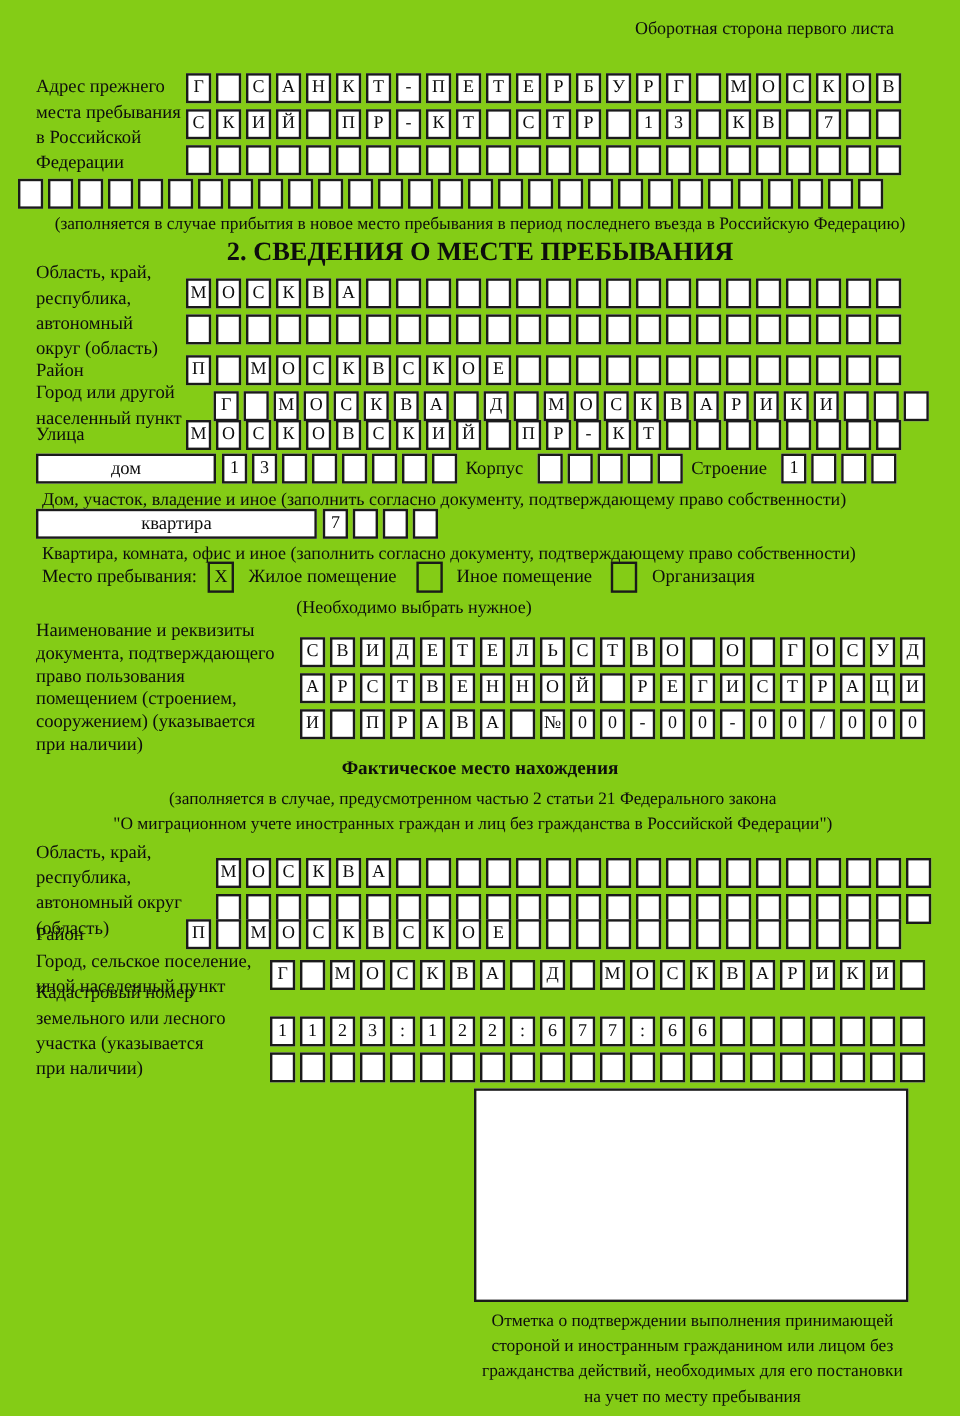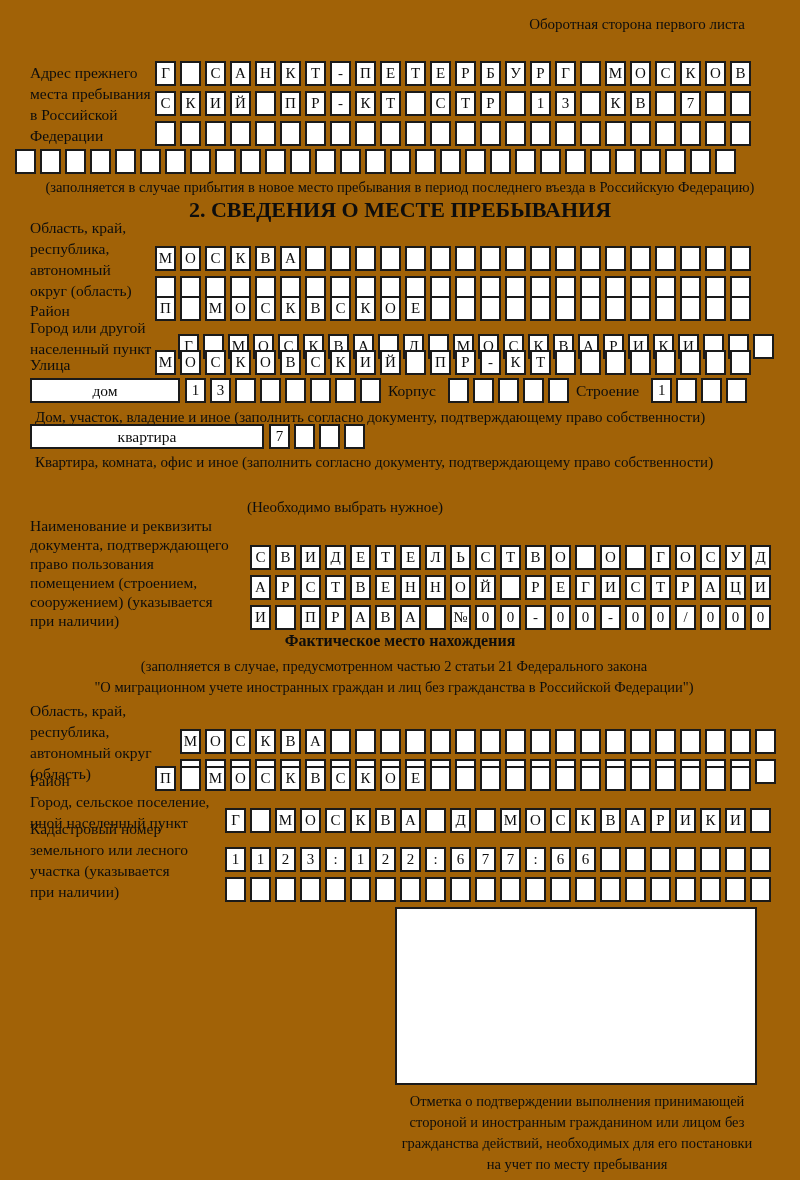--- a/index.html
+++ b/index.html
@@ -1,19 +1,19 @@
 <!DOCTYPE html>
 <html><head>
 <meta charset="utf-8">
 <style>
   html,body{margin:0;padding:0;background:#fff;}
-  .page{position:relative;width:800px;height:1180px;background:#a16207;overflow:hidden;
+  .page{position:relative;width:800px;height:1180px;background:#84cc16;overflow:hidden;
         font-family:"Liberation Serif","DejaVu Serif",serif;color:#0d0d0d;}
   .abs{position:absolute;}
-  .frow{position:absolute;display:flex;align-items:flex-end;}
+  .frow{position:absolute;display:flex;align-items:center;}
   .label{font-size:15.5px;line-height:21px;white-space:pre-line;flex:0 0 auto;}
   .w125{width:125px;} .w148{width:148px;} .w150{width:150px;} .w195{width:195px;} .w220{width:220px;}
   .grid{display:flex;flex-direction:column;gap:5px;}
   .cells{display:flex;gap:4px;}
   .cell{width:21px;height:25px;flex:0 0 21px;box-sizing:border-box;border:2px solid #1a1a1a;
         display:inline-flex;align-items:center;justify-content:center;font-size:15px;background:#fff;}
   .named-box{box-sizing:border-box;border:2px solid #1a1a1a;height:25px;display:flex;
         align-items:center;justify-content:center;font-size:15.5px;background:#fff;flex:0 0 auto;}
   .inline-label{font-size:15.5px;line-height:25px;margin:0 7px;flex:0 0 auto;}
   .note{font-size:15px;line-height:20px;}
@@ -369,20 +369,29 @@
     <div id="apt-name" class="named-box">квартира</div>
     <div class="cells">
         <span class="cell">7</span>
         <span class="cell"></span>
         <span class="cell"></span>
         <span class="cell"></span>
       </div>
   </div>
   <div id="apt-note" class="abs note">Квартира, комната, офис и иное (заполнить согласно документу, подтверждающему право собственности)</div>
 
+  <div id="stay-row" class="frow">
+    <span class="stay-label">Место пребывания:</span>
+    <span class="checkbox">X</span>
+    <span class="opt-label">Жилое помещение</span>
+    <span class="checkbox"></span>
+    <span class="opt-label">Иное помещение</span>
+    <span class="checkbox"></span>
+    <span class="opt-label">Организация</span>
+  </div>
   <div id="choose-note" class="abs note center">(Необходимо выбрать нужное)</div>
 
   <div id="doc" class="frow">
     <div class="label w220">Наименование и реквизиты
 документа, подтверждающего
 право пользования
 помещением (строением,
 сооружением) (указывается
 при наличии)</div>
     <div class="grid">

